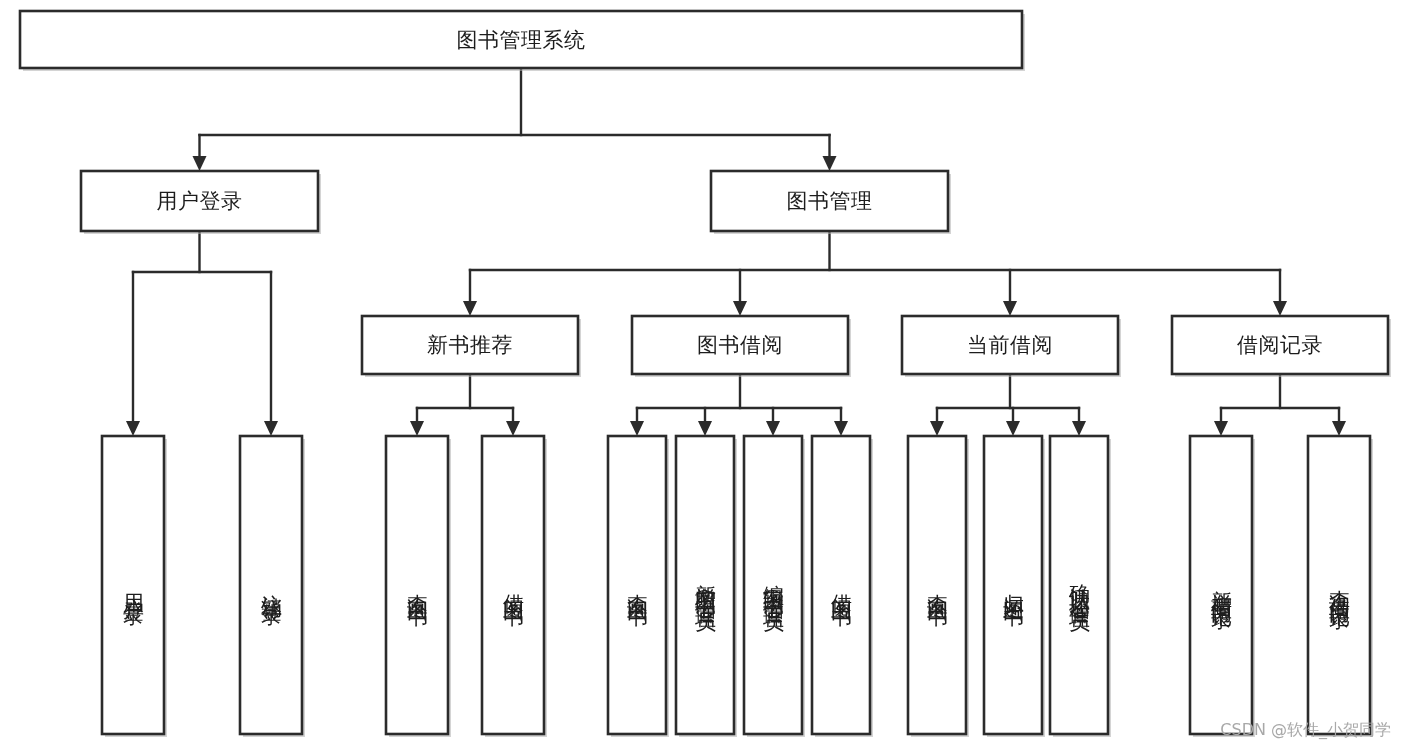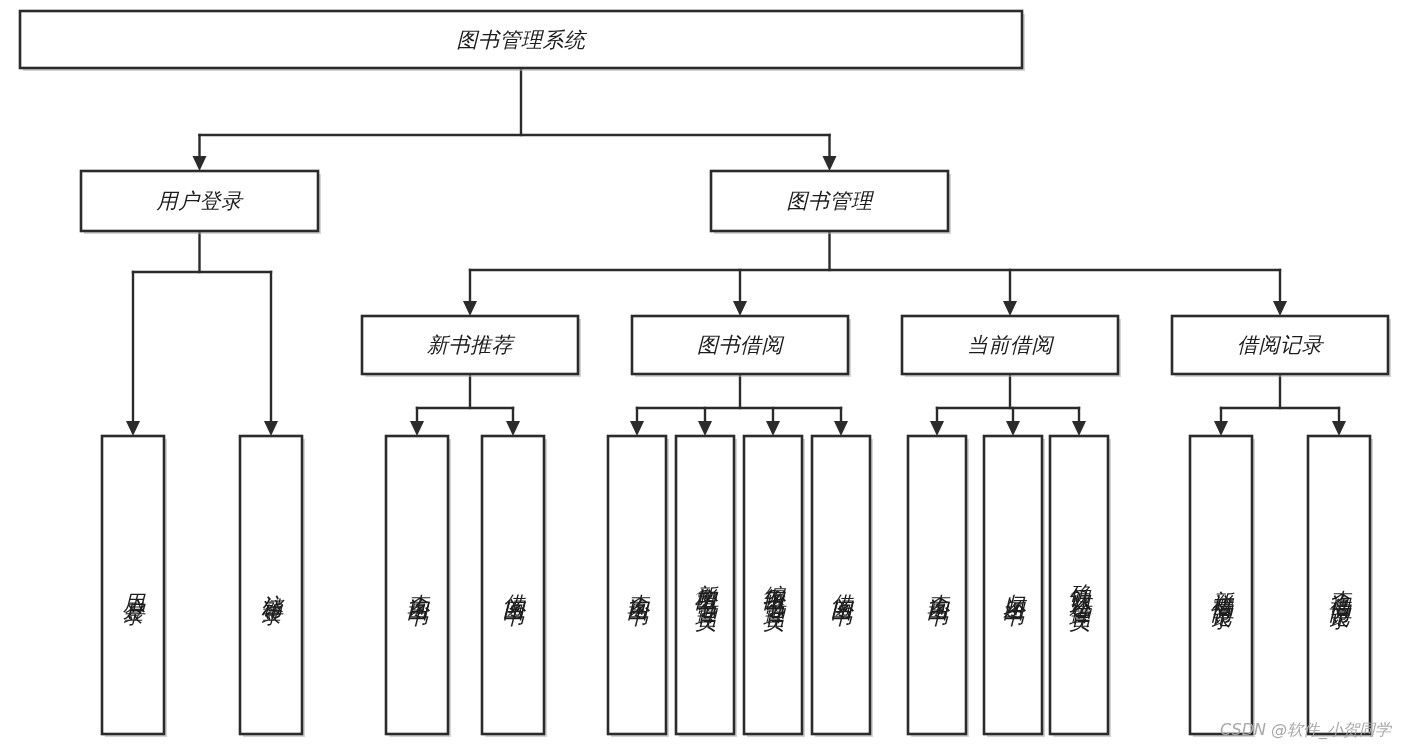--- a/index.html
+++ b/index.html
@@ -12,21 +12,20 @@
     width: 1405px;
     height: 747px;
     overflow: hidden;
     font-family: "DejaVu Sans", "Liberation Sans", sans-serif;
   }
   #diagram-root {
     position: relative;
     width: 1405px;
     height: 747px;
     background: #ffffff;
-    font-style: italic;
   }
   svg#flow-svg {
     position: absolute;
     left: 0;
     top: 0;
     width: 1405px;
     height: 747px;
   }
   .node-rect {
     fill: #ffffff;

